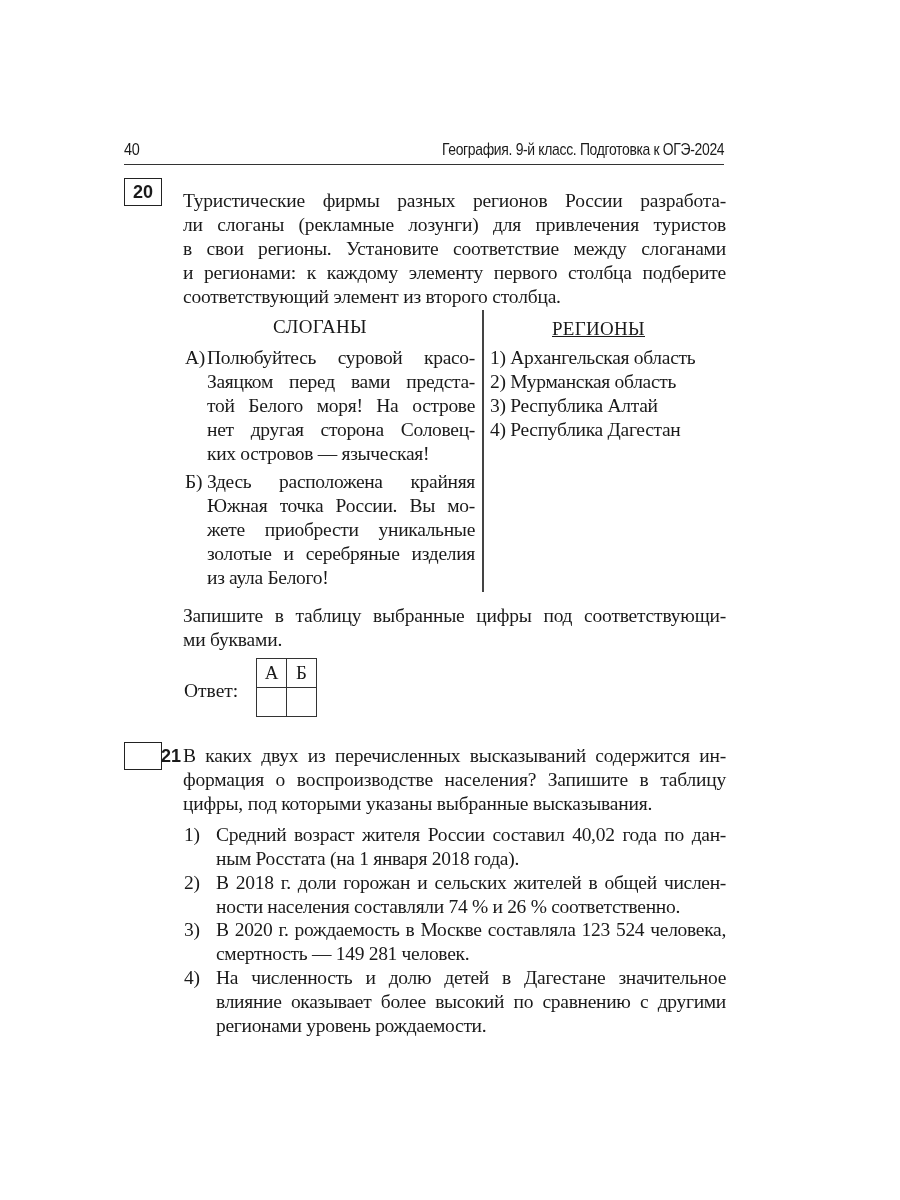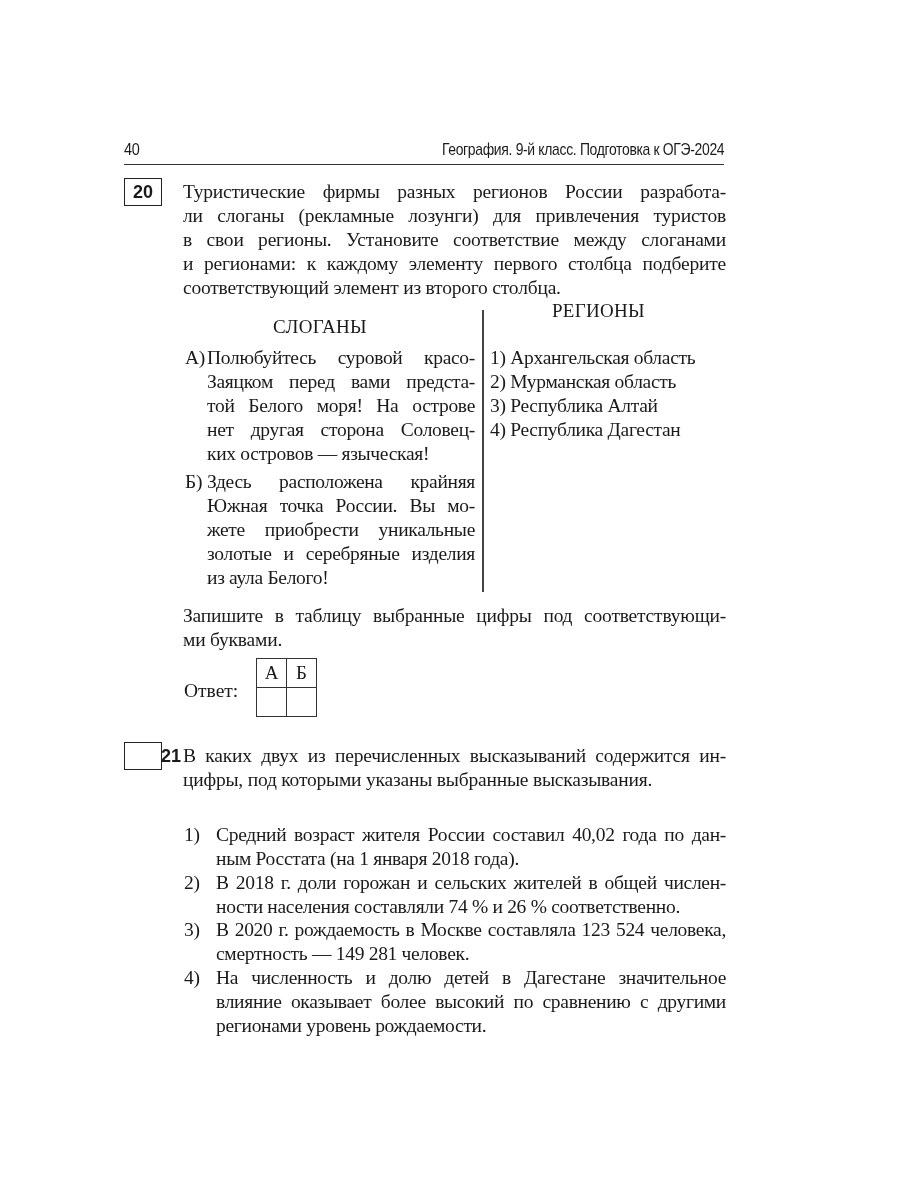--- a/index.html
+++ b/index.html
@@ -36,30 +36,30 @@
 </style>
 </head>
 <body>
 
 <div class="header">
   <span class="page-num sans">40</span>
   <span class="running-title sans">География. 9-й класс. Подготовка к ОГЭ-2024</span>
 </div>
 
 <div class="task-num sans" style="top:178px;">20</div>
-<div class="para serif" style="top:180px;font-family:Liberation Serif, serif;">
+<div class="para serif" style="top:189px;font-family:Liberation Serif, serif;">
   <span class="ln">Туристические фирмы разных регионов России разработа-</span>
   <span class="ln">ли слоганы (рекламные лозунги) для привлечения туристов</span>
   <span class="ln">в свои регионы. Установите соответствие между слоганами</span>
   <span class="ln">и регионами: к каждому элементу первого столбца подберите</span>
   <span class="ln last">соответствующий элемент из второго столбца.</span>
 </div>
 
 <div class="col-head serif" style="left:273px; top:316px;">СЛОГАНЫ</div>
-<div class="col-head serif" style="left:552px; top:300px;">РЕГИОНЫ</div>
+<div class="col-head serif" style="left:552px; top:318px;text-decoration:underline;">РЕГИОНЫ</div>
 <div class="col-sep"></div>
 
 <div class="slogan serif" style="top:346px;">
   <span class="letter">А)</span>
   <span class="ln">Полюбуйтесь суровой красо-</span>
   <span class="ln">Заяцком перед вами предста-</span>
   <span class="ln">той Белого моря! На острове</span>
   <span class="ln">нет другая сторона Соловец-</span>
   <span class="ln last">ких островов — языческая!</span>
 </div>
@@ -93,20 +93,21 @@
   <tr>
     <td></td>
     <td></td>
   </tr>
 </tbody>
   </table>
 
 <div class="task-num sans" style="top:742px;padding-left:36px;">21</div>
 <div class="para serif" style="top:744px;">
   <span class="ln">В каких двух из перечисленных высказываний содержится ин-</span>
+  <span class="ln">формация о воспроизводстве населения? Запишите в таблицу</span>
   <span class="ln last">цифры, под которыми указаны выбранные высказывания.</span>
 </div>
 
 <div class="item serif" style="top:823px;">
   <span class="lbl">1)</span>
   <span class="ln">Средний возраст жителя России составил 40,02 года по дан-</span>
   <span class="ln last">ным Росстата (на 1 января 2018 года).</span>
 </div>
 <div class="item serif" style="top:871px;">
   <span class="lbl">2)</span>

